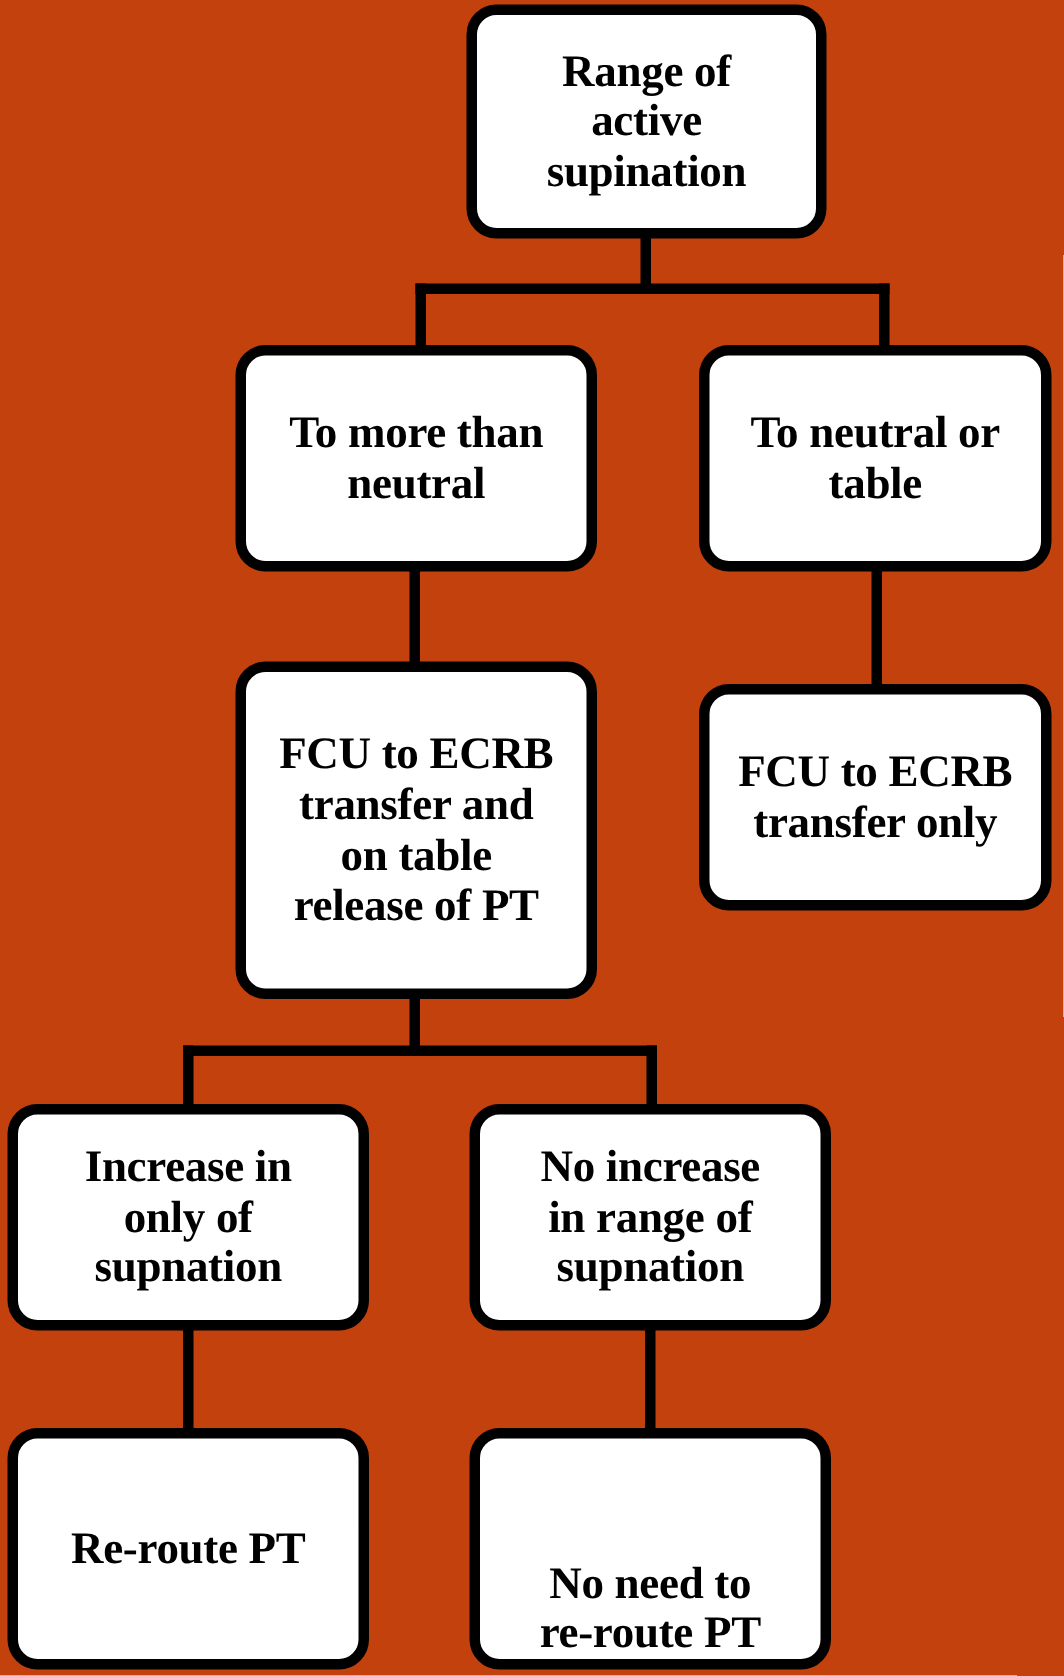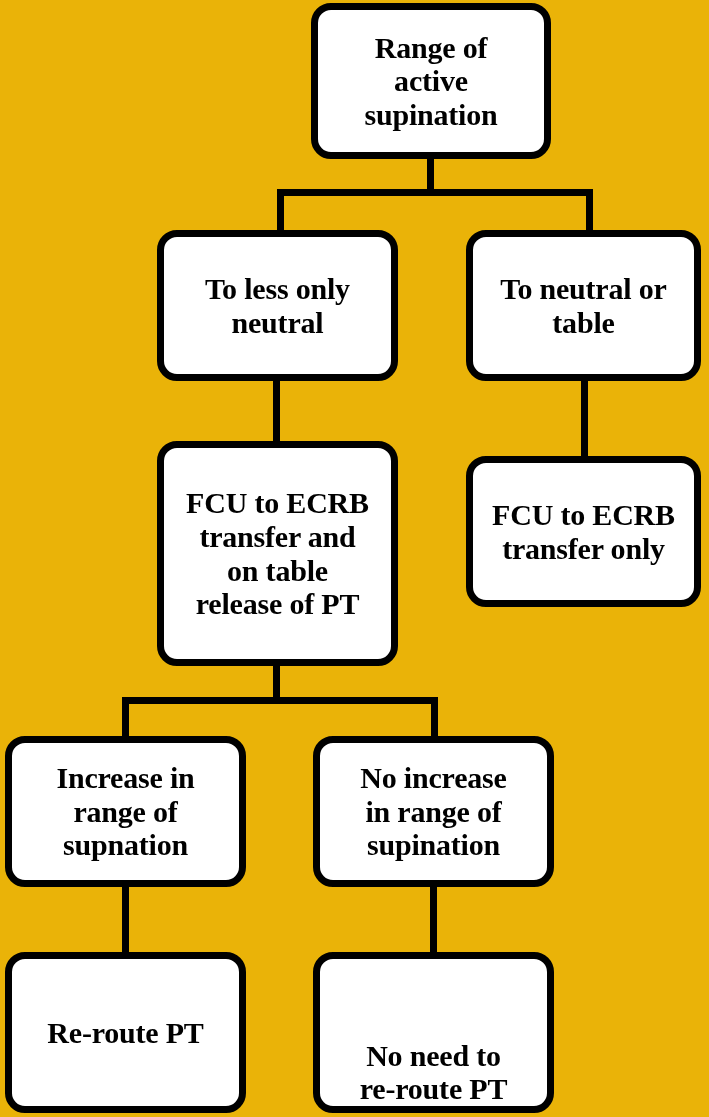--- a/index.html
+++ b/index.html
@@ -5,21 +5,21 @@
 <style>
   html, body {
     margin: 0;
     padding: 0;
     background: #ffffff;
   }
   #chart-root {
     position: relative;
     width: 709px;
     height: 1117px;
-    background: #eab308;
+    background: #c2410c;
     overflow: hidden;
     font-family: "Liberation Serif", "DejaVu Serif", serif;
   }
   .node {
     position: absolute;
     box-sizing: border-box;
     border: 7px solid #000000;
     border-radius: 20px;
     background: #ffffff;
     display: flex;
@@ -67,21 +67,21 @@
   <div class="conn conn-v" style="left:122px; top:879px; height:80px;"></div>
   <div class="conn conn-v" style="left:430px; top:879px; height:80px;"></div>
 
   <div class="node" style="left:311px; top:3px; width:240px; height:156px;">
     <span class="node-label">Range of
 active
 supination</span>
   </div>
 
   <div class="node" style="left:157px; top:230px; width:241px; height:151px;">
-    <span class="node-label">To less only
+    <span class="node-label">To more than
 neutral</span>
   </div>
 
   <div class="node" style="left:466px; top:230px; width:235px; height:151px;">
     <span class="node-label">To neutral or
 table</span>
   </div>
 
   <div class="node" style="left:157px; top:441px; width:241px; height:225px;">
     <span class="node-label">FCU to ECRB
@@ -90,28 +90,28 @@
 release of PT</span>
   </div>
 
   <div class="node" style="left:466px; top:456px; width:235px; height:151px;">
     <span class="node-label">FCU to ECRB
 transfer only</span>
   </div>
 
   <div class="node" style="left:5px; top:736px; width:241px; height:151px;">
     <span class="node-label">Increase in
-range of
+only of
 supnation</span>
   </div>
 
   <div class="node" style="left:313px; top:736px; width:241px; height:151px;">
     <span class="node-label">No increase
 in range of
-supination</span>
+supnation</span>
   </div>
 
   <div class="node" style="left:5px; top:952px; width:241px; height:161px;">
     <span class="node-label">Re-route PT</span>
   </div>
 
   <div class="node" style="left:313px; top:952px; width:241px; height:161px;align-items:flex-end;">
     <span class="node-label">No need to
 re-route PT</span>
   </div>

